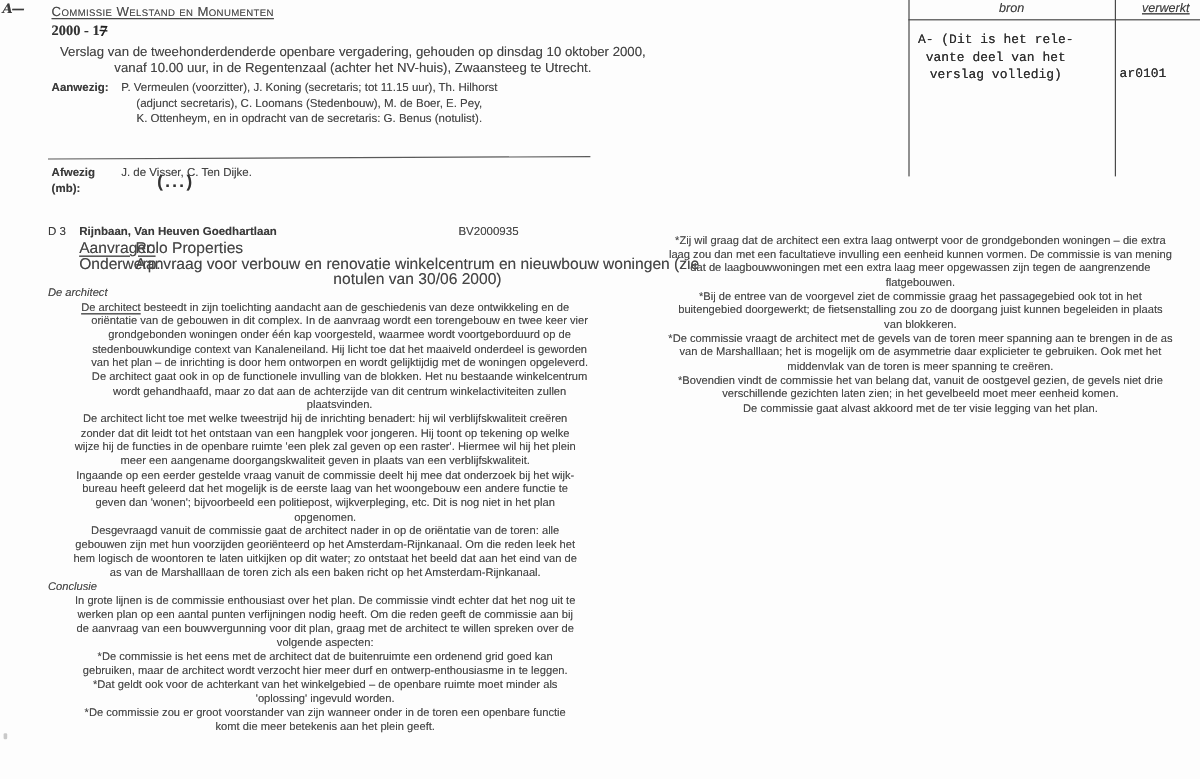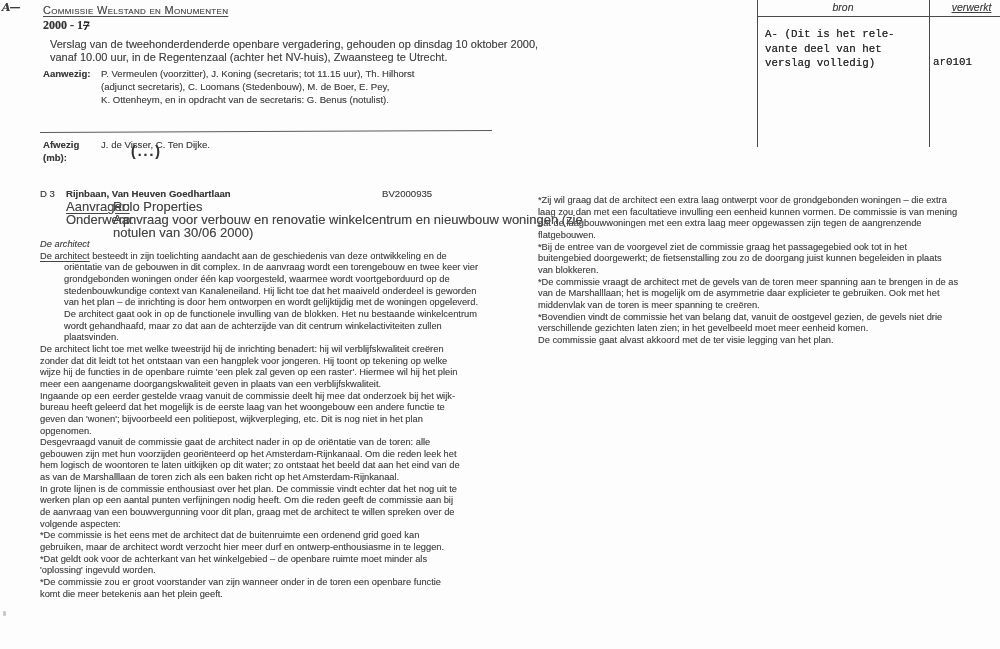--- a/index.html
+++ b/index.html
@@ -1,21 +1,21 @@
 <!DOCTYPE html>
 <html><head>
 <meta charset="utf-8">
 <style>
   html,body{margin:0;padding:0;background:#e8e8e8;}
   .page{
     position:relative; width:1000px; height:649px; background:#fdfdfd;
     font-family:"Liberation Sans", sans-serif; color:#454545; overflow:hidden;
     text-shadow:0 0 .35px rgba(90,90,90,.55);
   }
-  .pre{white-space:pre;}
+  .pre{white-space:pre;text-align:center;}
   .block{display:block;margin-left:24px;}
   .bold{font-weight:bold; color:#3a3a3a;}
   .italic{font-style:italic;}
   .u{text-decoration:underline; text-underline-offset:1.5px;}
   .mono{font-family:"Liberation Mono", monospace;}
 
   
   .margin-mark{
     position:absolute; left:2px; top:1px;
     font-family:"DejaVu Serif", serif; font-style:italic; font-weight:bold;
@@ -155,20 +155,21 @@
 wijze hij de functies in de openbare ruimte 'een plek zal geven op een raster'. Hiermee wil hij het plein
 meer een aangename doorgangskwaliteit geven in plaats van een verblijfskwaliteit.</p>
     <p class="body pre">Ingaande op een eerder gestelde vraag vanuit de commissie deelt hij mee dat onderzoek bij het wijk-
 bureau heeft geleerd dat het mogelijk is de eerste laag van het woongebouw een andere functie te
 geven dan 'wonen'; bijvoorbeeld een politiepost, wijkverpleging, etc. Dit is nog niet in het plan
 opgenomen.</p>
     <p class="body pre">Desgevraagd vanuit de commissie gaat de architect nader in op de oriëntatie van de toren: alle
 gebouwen zijn met hun voorzijden georiënteerd op het Amsterdam-Rijnkanaal. Om die reden leek het
 hem logisch de woontoren te laten uitkijken op dit water; zo ontstaat het beeld dat aan het eind van de
 as van de Marshalllaan de toren zich als een baken richt op het Amsterdam-Rijnkanaal.</p>
+    <div class="sec-head italic">Conclusie</div>
     <p class="body pre">In grote lijnen is de commissie enthousiast over het plan. De commissie vindt echter dat het nog uit te
 werken plan op een aantal punten verfijningen nodig heeft. Om die reden geeft de commissie aan bij
 de aanvraag van een bouwvergunning voor dit plan, graag met de architect te willen spreken over de
 volgende aspecten:
 *De commissie is het eens met de architect dat de buitenruimte een ordenend grid goed kan
 gebruiken, maar de architect wordt verzocht hier meer durf en ontwerp-enthousiasme in te leggen.
 *Dat geldt ook voor de achterkant van het winkelgebied – de openbare ruimte moet minder als
 'oplossing' ingevuld worden.
 *De commissie zou er groot voorstander van zijn wanneer onder in de toren een openbare functie
 komt die meer betekenis aan het plein geeft.</p>

